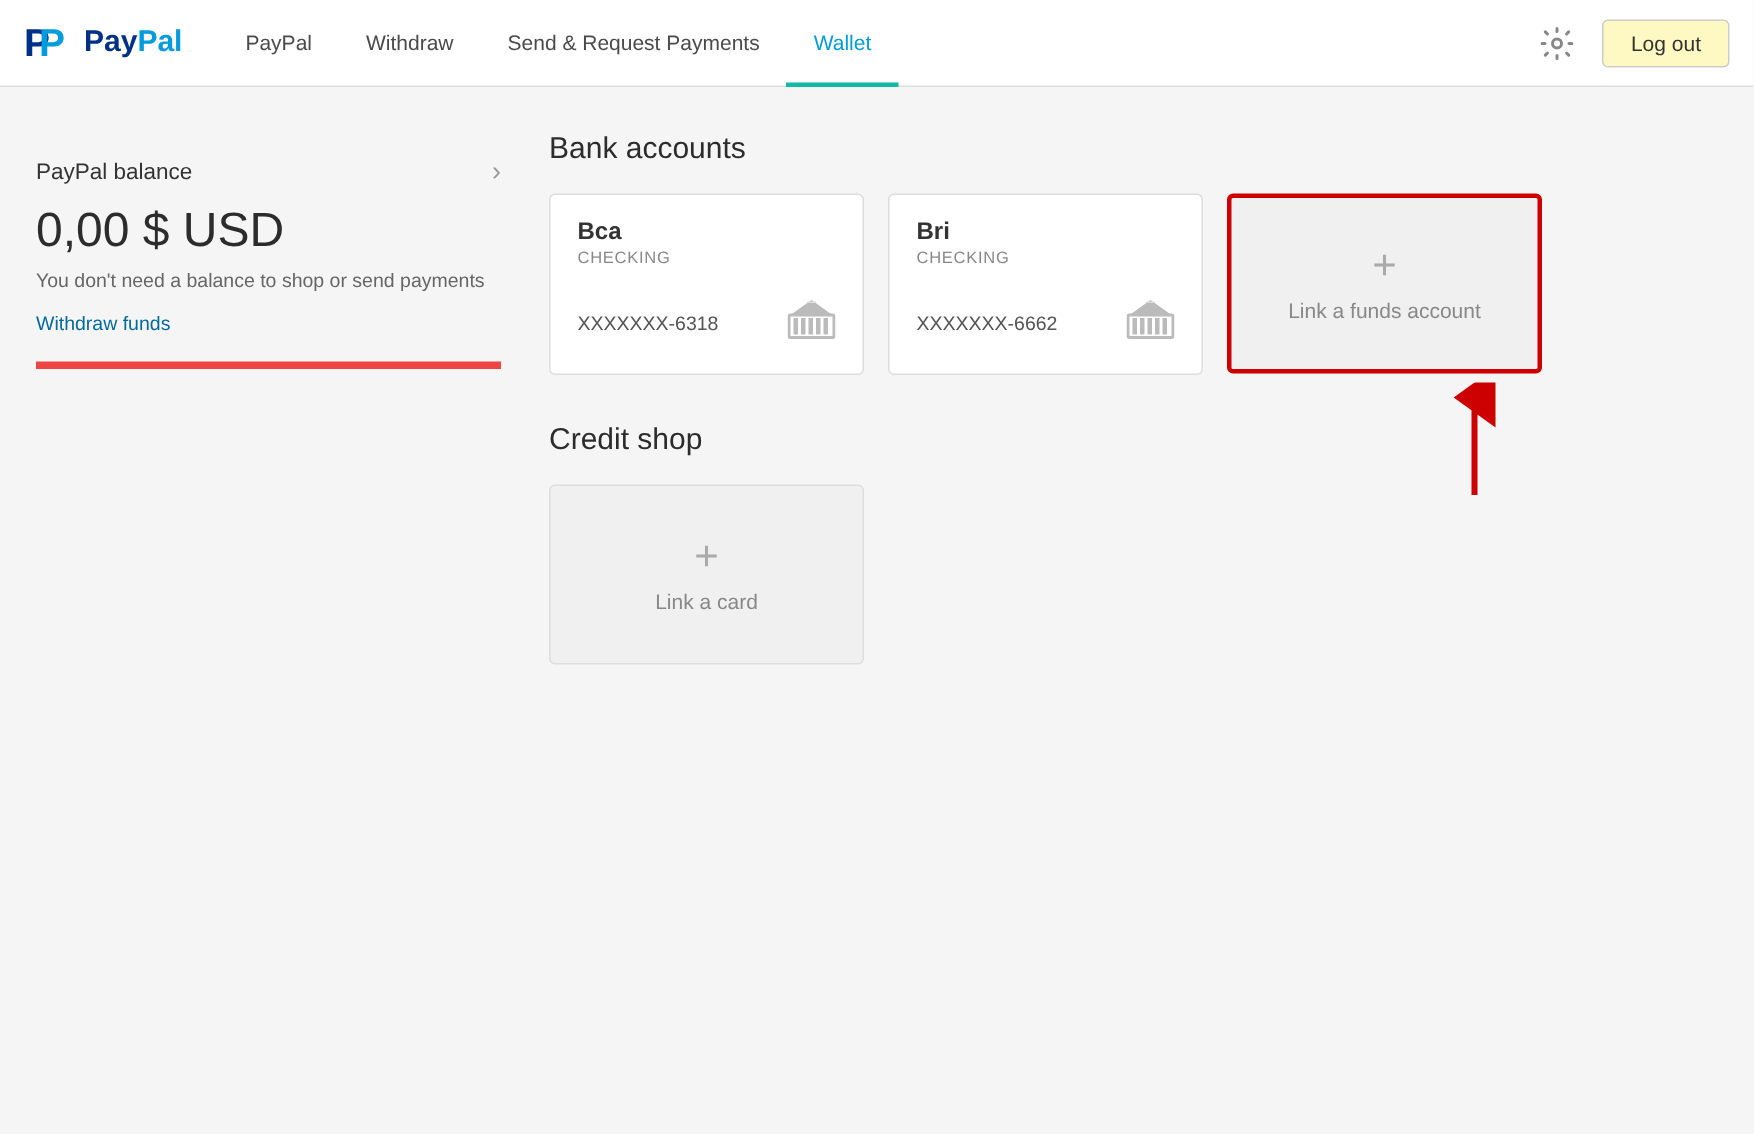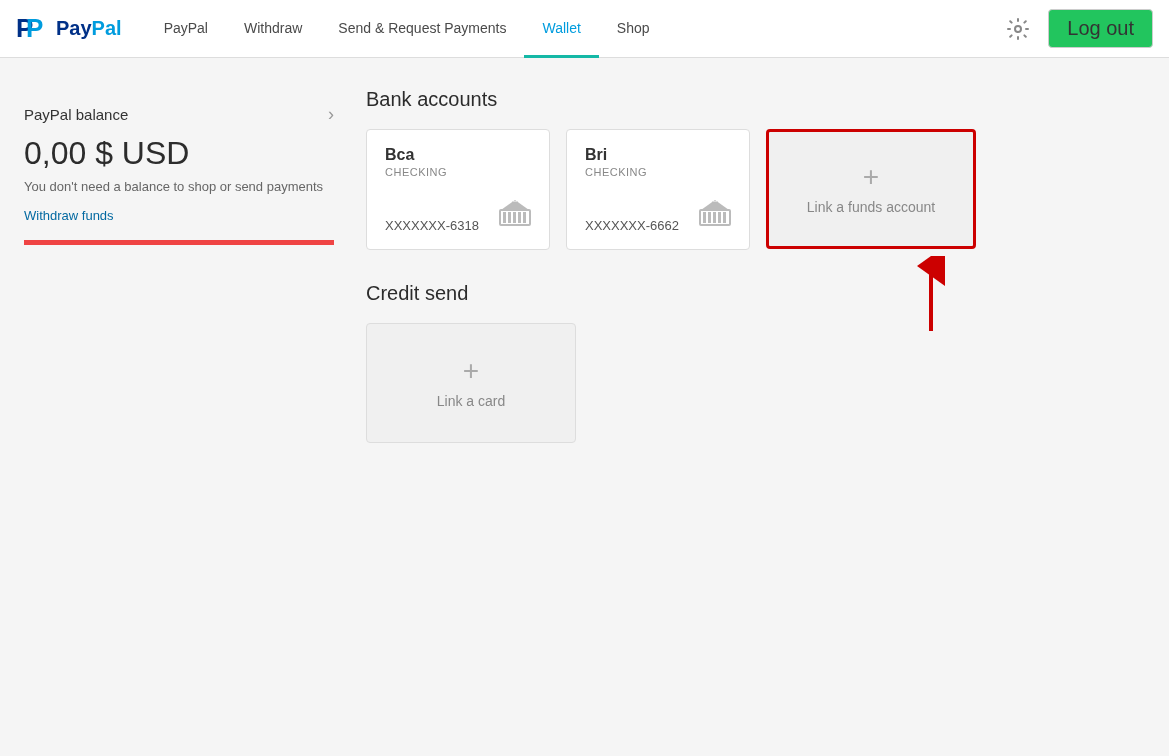--- a/index.html
+++ b/index.html
@@ -55,25 +55,25 @@
       color: #6c6c6c;
       font-size: 20px;
       width: 36px;
       height: 36px;
       display: flex;
       align-items: center;
       justify-content: center;
     }
     .logout-btn {
       border: 1px solid #ccc;
-      background: #22c55e;
+      background: #fef9c3;
       padding: 7px 18px;
       border-radius: 4px;
       cursor: pointer;
-      font-size: 20px;
+      font-size: 14px;
       color: #333;
     }
 
     
     .page-content {
       display: flex;
       max-width: 1169px;
       margin: 0 auto;
       padding: 30px 24px;
       gap: 32px;
@@ -140,21 +140,21 @@
     .cards-row {
       display: flex;
       gap: 16px;
       flex-wrap: wrap;
       margin-bottom: 32px;
     }
     .bank-card {
       background: #fff;
       border: 1px solid #ddd;
       border-radius: 4px;
-      width: 184px;
+      width: 210px;
       min-height: 120px;
       padding: 16px 18px;
       display: flex;
       flex-direction: column;
       justify-content: space-between;
       cursor: pointer;
     }
     .bank-card-name {
       font-size: 16px;
       color: #333;
@@ -163,21 +163,21 @@
     }
     .bank-card-type {
       font-size: 11px;
       color: #888;
       text-transform: uppercase;
       letter-spacing: 0.5px;
       margin-top: 2px;
     }
     .bank-card-bottom {
       display: flex;
-      align-items: flex-end;
+      align-items: center;
       justify-content: space-between;
       margin-top: 20px;
     }
     .bank-card-number {
       font-size: 13px;
       color: #555;
     }
     .bank-icon {
       font-size: 28px;
       color: #bbb;
@@ -233,21 +233,20 @@
     </svg>
     <span style="font-size:20px;font-weight:bold;color:#003087;">Pay</span>
       <span style="font-size:20px;font-weight:bold;color:#009cde;">Pal</span>
   </div>
 
   <div class="nav-links">
     <a class="nav-link">PayPal</a>
     <a class="nav-link">Withdraw</a>
     <a class="nav-link">Send &amp; Request Payments</a>
     <a class="nav-link active">Wallet</a>
-    <a class="nav-link">Shop</a>
   </div>
 
   <div class="navbar-right">
     <button class="gear-btn">
       <svg width="22" height="22" viewBox="0 0 22 22" fill="none" xmlns="http://www.w3.org/2000/svg">
         <circle cx="11" cy="11" r="3" stroke="#888" stroke-width="2"></circle>
         <path d="M11 1v2M11 19v2M1 11h2M19 11h2M3.22 3.22l1.41 1.41M17.37 17.37l1.41 1.41M3.22 18.78l1.41-1.41M17.37 4.63l1.41-1.41" stroke="#888" stroke-width="2" stroke-linecap="round"></path>
       </svg>
     </button>
     <button class="logout-btn">Log out</button>
@@ -333,21 +332,21 @@
               </defs>
               <line x1="25" y1="75" x2="25" y2="10" stroke="#cc0000" stroke-width="4" marker-end="url(#arrowhead)"></line>
             </svg>
           </div>
         </div>
 
       </div>
     </section>
 
     <section style="margin-top: 16px;">
-      <h2 class="section-title">Credit send</h2>
+      <h2 class="section-title">Credit shop</h2>
       <div class="cards-row">
         <div class="link-card-btn">
           <span class="link-plus">+</span>
           <span class="link-label">Link a card</span>
         </div>
       </div>
     </section>
 
   </main>
 </div>

